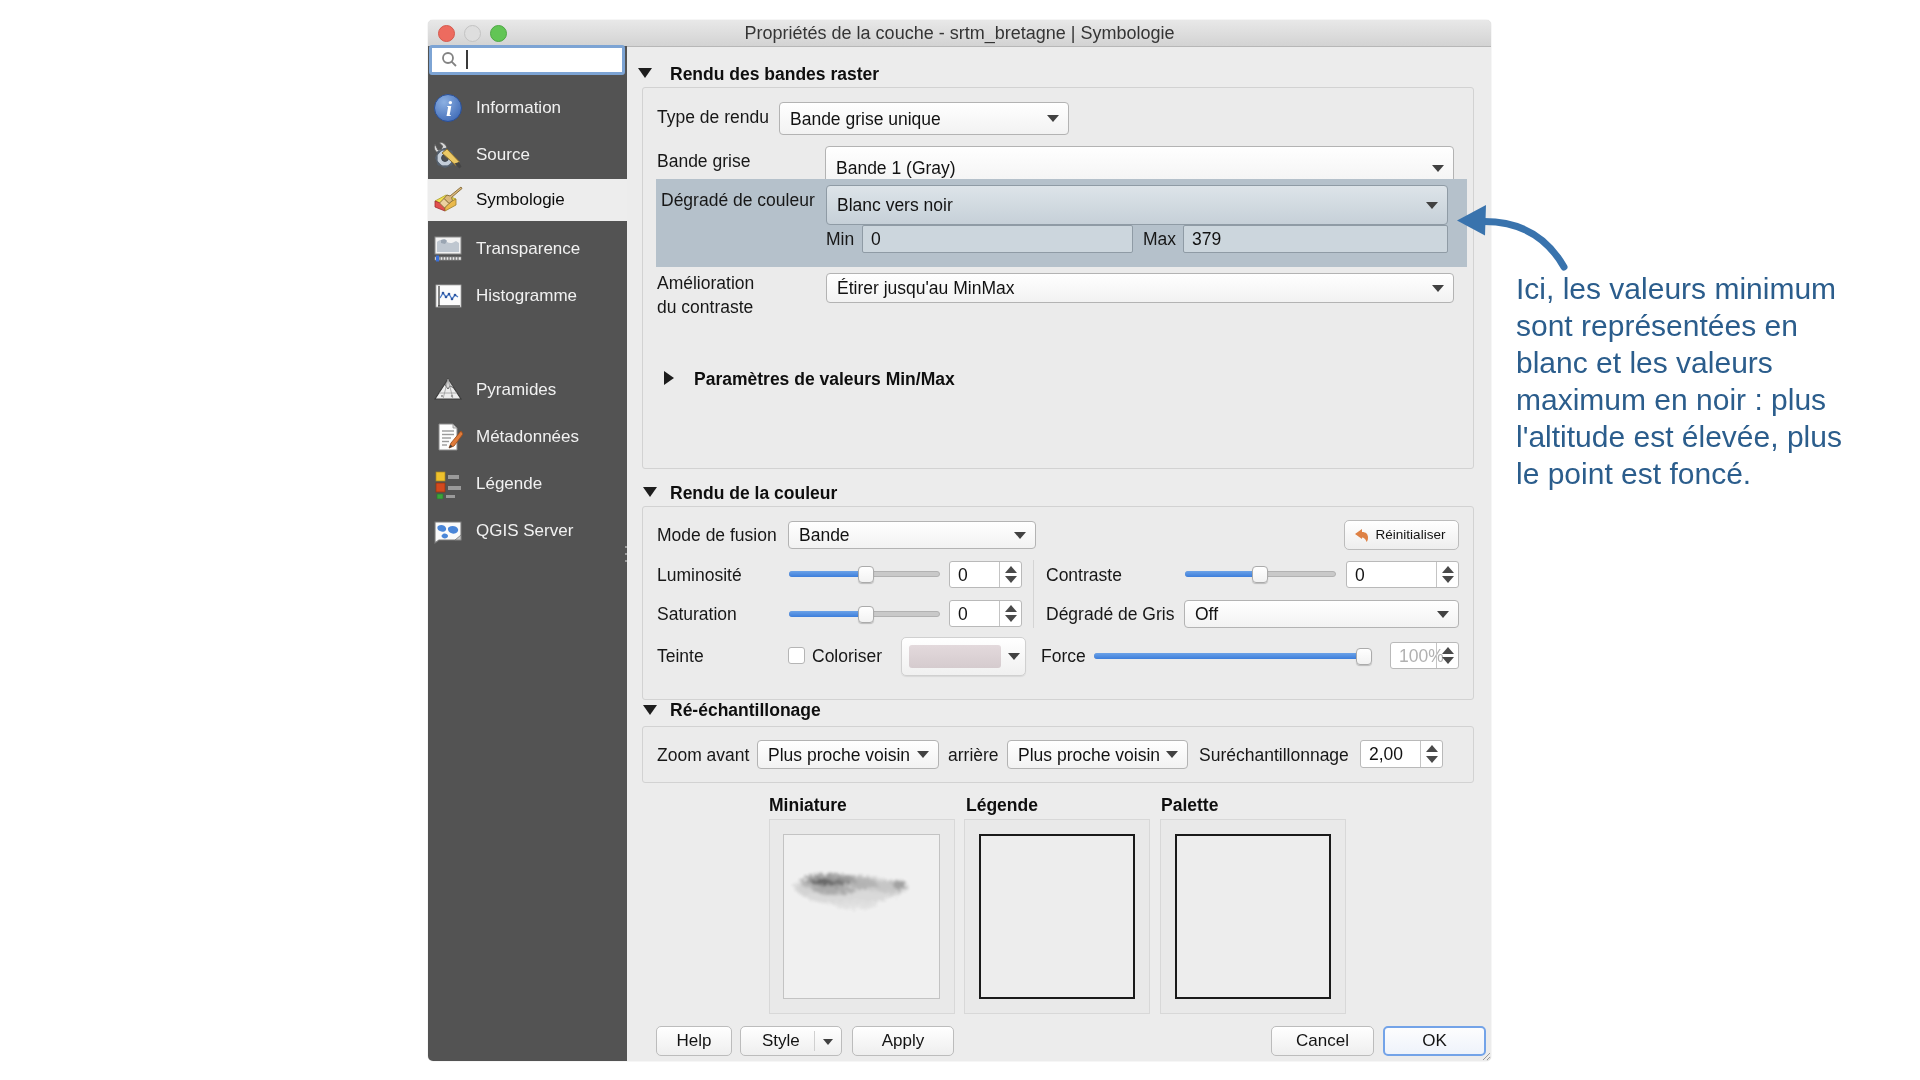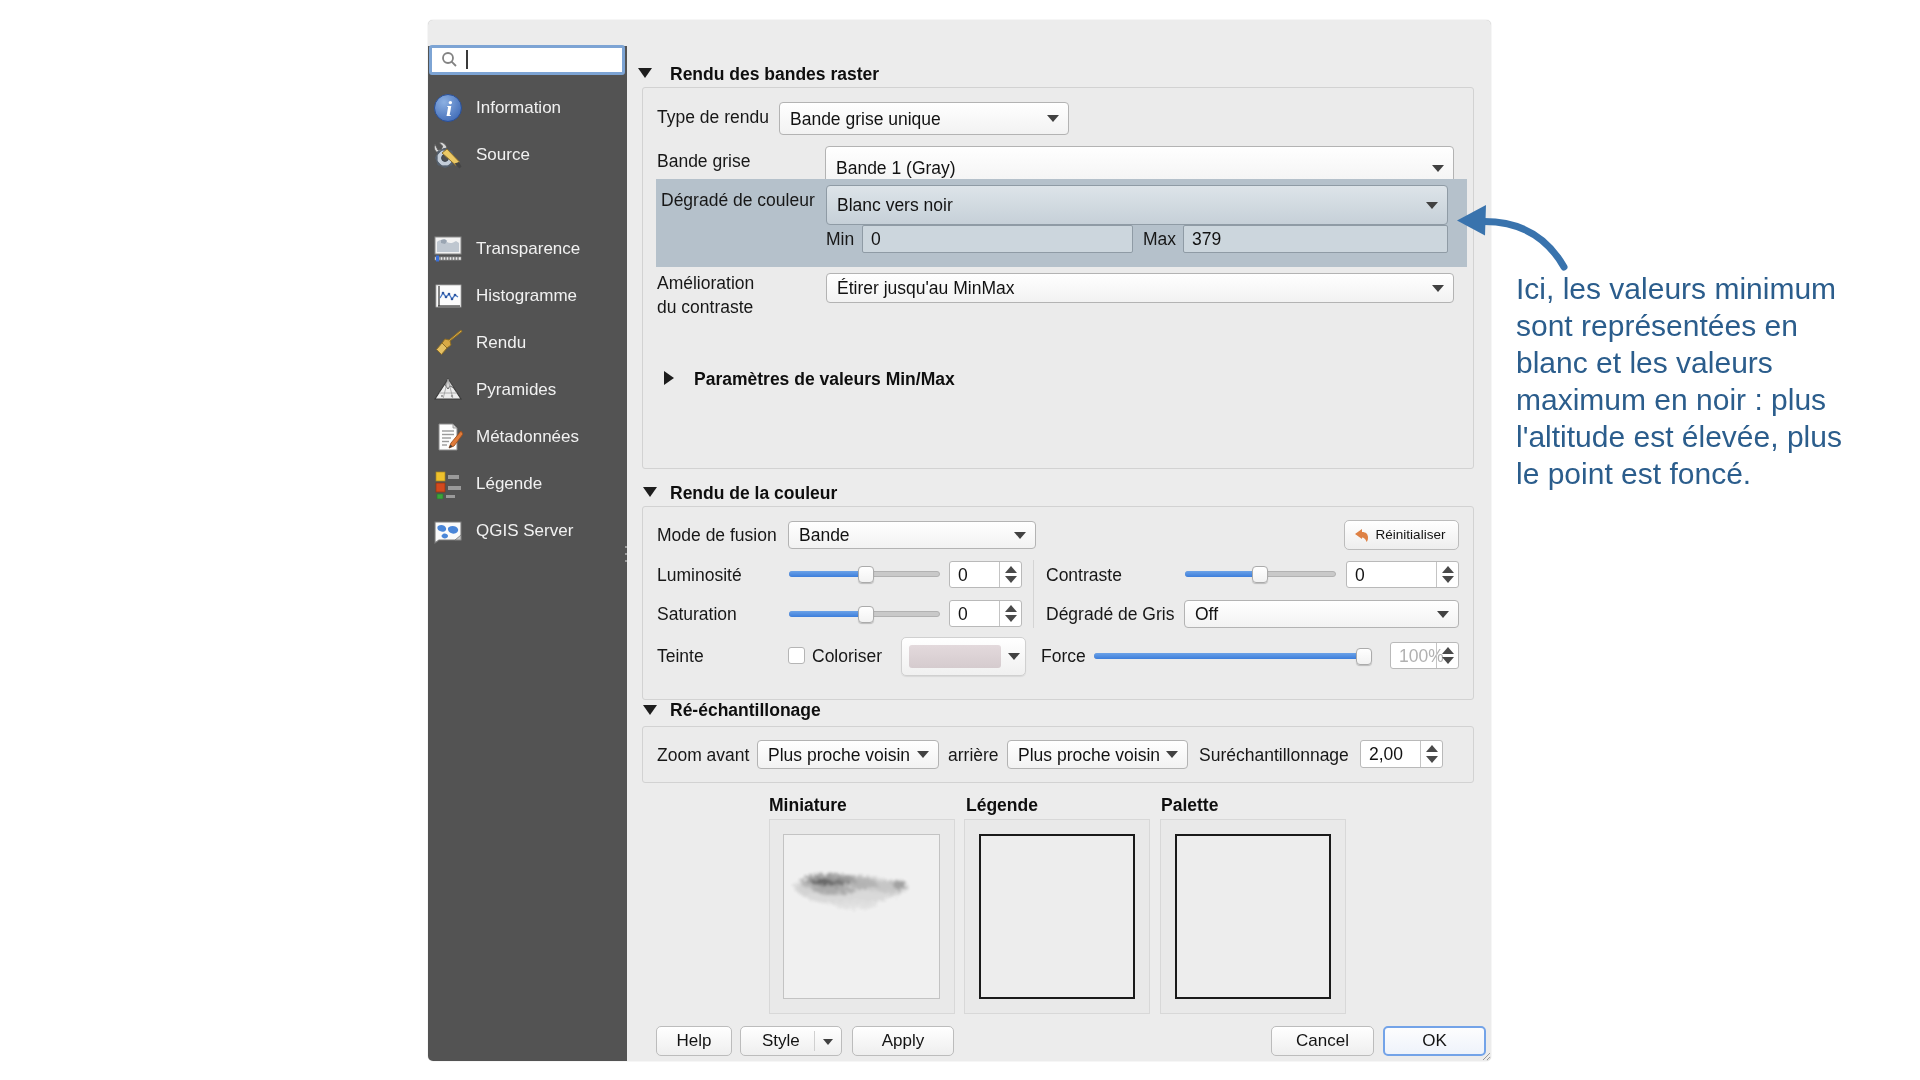--- a/index.html
+++ b/index.html
@@ -33,20 +33,26 @@
 .spin .dn{position:absolute;left:50%;bottom:4px;margin-left:-6px;width:0;height:0;border-left:6px solid transparent;border-right:6px solid transparent;border-top:7px solid #4a4a4a;}
 .slider{position:absolute;height:6px;background:#c9c9c9;border:1px solid #b2b2b2;border-radius:3px;box-sizing:border-box;}
 .slider .fill{position:absolute;left:-1px;top:-1px;height:6px;border-radius:3px 0 0 3px;background:linear-gradient(#6ba2e8,#3d7edb);}
 .slider .knob{position:absolute;top:50%;margin-top:-8.5px;width:16px;height:17px;background:linear-gradient(#ffffff,#f2f2f2);border:1px solid #ababab;border-radius:4px;box-sizing:border-box;box-shadow:0 1px 1px rgba(0,0,0,.2);}
 .btn{position:absolute;height:30px;background:linear-gradient(#ffffff,#eeeeee);border:1px solid #bcbcbc;border-radius:5px;box-sizing:border-box;text-align:center;font-size:17px;color:#131313;line-height:28px;}
 .ann{position:absolute;font-size:30px;line-height:37px;color:#2b5d8c;white-space:nowrap;}
 </style>
 </head>
 <body>
 <div id="win">
+  <div id="titlebar">
+    <div id="title">Propriétés de la couche - srtm_bretagne | Symbologie</div>
+    <div class="light" style="left:9.5px;background:#ed6b5f;border:0.5px solid #d5594d;"></div>
+    <div class="light" style="left:35.5px;background:#dedede;border:0.5px solid #c3c3c3;"></div>
+    <div class="light" style="left:61.5px;background:#62c555;border:0.5px solid #4fa845;"></div>
+  </div>
   <div id="sidebar">
     <div id="search">
       <svg width="17" height="17" style="position:absolute;left:9px;top:3px;" viewBox="0 0 17 17">
           <circle cx="7" cy="7" r="5" fill="none" stroke="#828282" stroke-width="1.8"></circle>
           <line x1="10.6" y1="10.6" x2="15" y2="15" stroke="#828282" stroke-width="1.8"></line>
         </svg>
       <div style="position:absolute;left:34px;top:2px;width:2px;height:19px;background:#3a3a3a;"></div>
     </div>
 
     <div class="item" style="top:41px;" id="it1">
@@ -75,20 +81,30 @@
             <line x1="5" y1="11" x2="6.6" y2="12.6"></line>
             <line x1="17.4" y1="23.4" x2="19" y2="25"></line>
             <line x1="19" y1="11" x2="17.4" y2="12.6"></line>
             <line x1="6.6" y1="23.4" x2="5" y2="25"></line>
           </g>
           <path d="M9,13 L23,25.5 L26.5,22 L14,9 Z" fill="#ecc965" stroke="#8a6f2f" stroke-width="1"></path>
           <path d="M21.5,23.5 L26.5,28.5 L28.5,26.5 L26,22 Z" fill="#454545"></path>
         </svg>
       <span>Source</span>
       </div>
+    <div class="item sel" style="top:133px;" id="it3">
+      <svg width="30" height="30" viewBox="0 0 30 30">
+          <polygon points="2,16 13,10 23,14 12,20" fill="#f2e14d" stroke="#aa9e2c" stroke-width="0.8"></polygon>
+          <polygon points="2,16 12,20 12,26 2,22" fill="#e14f4f" stroke="#9c2f2f" stroke-width="0.8"></polygon>
+          <polygon points="12,20 23,14 23,20 12,26" fill="#eab94b" stroke="#9c7f2f" stroke-width="0.8"></polygon>
+          <path d="M28,2 L17,11 L14,10 L11,13.5 L16,18.5 L19.5,15.5 L18.5,12.5 L29,3.5 Z" fill="#dcb87c" stroke="#8d7340" stroke-width="1"></path>
+          <path d="M11,13.5 L6.5,18 L11.5,23 L16,18.5 Z" fill="#ecd1a0" stroke="#8d7340" stroke-width="1"></path>
+        </svg>
+      <span>Symbologie</span>
+      </div>
     <div class="item" style="top:182px;" id="it4">
       <svg width="30" height="30" viewBox="0 0 30 30">
           <rect x="2" y="3" width="26" height="17" fill="#f2f2f2" stroke="#8a8a8a" stroke-width="1"></rect>
           <path d="M4,8 C7,5 12,6 14,8 C17,10 20,9 23,7 L26,9 L26,18 L4,18 Z" fill="#b9c2cc" opacity="0.9"></path>
           <path d="M8,6 C10,5 13,5 14,7 L12,10 L8,9 Z" fill="#9aa5b2"></path>
           <rect x="2" y="23" width="26" height="3" fill="#e8e8e8" stroke="#999" stroke-width="0.6"></rect>
           <g stroke="#555" stroke-width="1">
             <line x1="4" y1="23" x2="4" y2="26"></line>
             <line x1="7" y1="23" x2="7" y2="26"></line>
             <line x1="10" y1="23" x2="10" y2="26"></line>
@@ -110,27 +126,20 @@
           <polyline points="7,17 10,12 13,16 16,13 19,18 22,14 25,16" fill="none" stroke="#4a78c2" stroke-width="1.3"></polyline>
           <g fill="#2c55a0">
             <circle cx="10" cy="12" r="1.3"></circle>
             <circle cx="13" cy="16" r="1.3"></circle>
             <circle cx="16" cy="13" r="1.3"></circle>
             <circle cx="19" cy="18" r="1.3"></circle>
             <circle cx="22" cy="14" r="1.3"></circle>
           </g>
         </svg>
       <span>Histogramme</span>
-      </div>
-    <div class="item" style="top:276px;" id="it6">
-      <svg width="30" height="30" viewBox="0 0 30 30">
-          <path d="M28,2 L16,12 L12,11 L9,15 L14,20 L18,17 L17,13 L29,3.5 Z" fill="#d8a945" stroke="#8d6d25" stroke-width="1"></path>
-          <path d="M9,15 L3.5,21.5 L8.5,26.5 L14,20 Z" fill="#e5c063" stroke="#8d6d25" stroke-width="1"></path>
-        </svg>
-      <span>Rendu</span>
       </div>
     <div class="item" style="top:370px;" id="it8">
       <svg width="30" height="30" viewBox="0 0 30 30">
           <path d="M6,2 L20,2 L24,6 L24,28 L6,28 Z" fill="#fdfdfd" stroke="#8a8a8a" stroke-width="1"></path>
           <path d="M20,2 L20,6 L24,6 Z" fill="#d9d9d9" stroke="#8a8a8a" stroke-width="0.8"></path>
           <g stroke="#9a9a9a" stroke-width="1.4">
             <line x1="9" y1="9" x2="21" y2="9"></line>
             <line x1="9" y1="12.5" x2="21" y2="12.5"></line>
             <line x1="9" y1="16" x2="18" y2="16"></line>
             <line x1="9" y1="19.5" x2="16" y2="19.5"></line>

